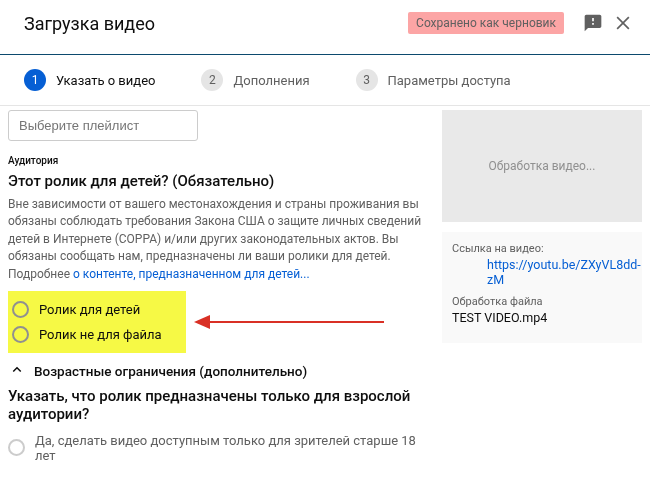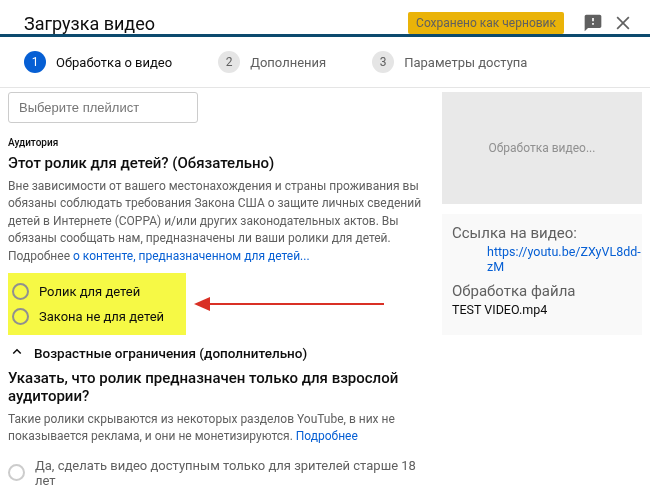--- a/index.html
+++ b/index.html
@@ -13,30 +13,30 @@
     font-size: 13px;
   }
   .dialog {
     width: 650px;
     height: 502px;
     position: relative;
   }
   .header {
     display: flex;
     align-items: center;
-    padding: 12px 16px 0 24px;
-    border-bottom: 3px solid #0c4a6e;
+    padding: 12px 16px 20px 24px;
+    border-bottom: 1px solid #0c4a6e;
   }
   .title {
     font-size: 18px;
     font-weight: 400;
     flex: 1;
   }
   .draft-badge {
-    background: #eab308;
+    background: #fca5a5;
     color: #606060;
     font-size: 12px;
     padding: 4px 8px;
     border-radius: 2px;
     margin-right: 10px;
   }
   .header-icon {
     width: 22px; height: 22px;
     display:flex; align-items:center; justify-content:center;
     margin-left: 8px;
@@ -134,21 +134,21 @@
   .gray-radio-row .radio-circle { border-color:#ccc; }
   .thumb {
     width: 200px; height: 112px;
     background: #e9e9e9;
     display:flex; align-items:center; justify-content:center;
     color:#909090; font-size:12px;
     margin-bottom: 10px;
     text-align: center;
   }
   .meta-block { background:#f9f9f9; padding: 10px; }
-  .meta-label { font-size:15px; color:#606060; margin-bottom:2px; }
+  .meta-label { font-size:11px; color:#606060; margin-bottom:2px; }
   .meta-value { font-size:12.5px; margin-bottom:8px; }
   .url-row { display:flex; align-items:center; justify-content:space-between; }
   .copy-icon { width:18px; height:18px; color:#606060; cursor:pointer; }
   .copy-icon svg { width:100%; height:100%; fill:none; stroke:currentColor; stroke-width:1.5; }
 </style>
 </head>
 <body>
 
 <div class="dialog">
 
@@ -164,21 +164,21 @@
       <svg viewBox="0 0 24 24" fill="none" stroke-width="2">
           <line x1="5" y1="5" x2="19" y2="19"></line>
           <line x1="19" y1="5" x2="5" y2="19"></line>
         </svg>
     </div>
   </div>
 
   <div class="stepper">
     <div class="step active">
       <div class="step-num">1</div>
-      <span>Обработка о видео</span>
+      <span>Указать о видео</span>
     </div>
     <div class="step-gap"></div>
     <div class="step">
       <div class="step-num">2</div>
       <span>Дополнения</span>
     </div>
     <div class="step-gap"></div>
     <div class="step">
       <div class="step-num">3</div>
       <span>Параметры доступа</span>
@@ -197,42 +197,39 @@
       </div>
 
       <div style="position:relative;">
         <div class="highlight-box">
           <div class="radio-row">
             <div class="radio-circle"></div>
             <span>Ролик для детей</span>
           </div>
           <div class="radio-row">
             <div class="radio-circle"></div>
-            <span>Закона не для детей</span>
+            <span>Ролик не для файла</span>
           </div>
         </div>
         <div style="position:absolute; left:186px; top:20px; width:190px; height:22px;">
           <svg viewBox="0 0 190 22">
             <line x1="190" y1="11" x2="12" y2="11" stroke="#d93025" stroke-width="2"></line>
             <polygon points="0,11 16,4 16,18" fill="#d93025"></polygon>
           </svg>
         </div>
       </div>
 
       <div class="expander">
         <svg viewBox="0 0 24 24">
             <path d="M7 14l5-5 5 5" fill="none" stroke="#0d0d0d" stroke-width="2"></path>
           </svg>
         <span>Возрастные ограничения (дополнительно)</span>
       </div>
 
-      <div class="q-bold">Указать, что ролик предназначен только для взрослой аудитории?</div>
-      <div class="desc">
-        <span>Такие ролики скрываются из некоторых разделов YouTube, в них не показывается реклама, и они не монетизируются. </span><a class="link">Подробнее</a>
-      </div>
+      <div class="q-bold">Указать, что ролик предназначены только для взрослой аудитории?</div>
 
       <div class="gray-radio-row">
         <div class="radio-circle"></div>
         <span>Да, сделать видео доступным только для зрителей старше 18 лет</span>
       </div>
       
 
       
       
 

